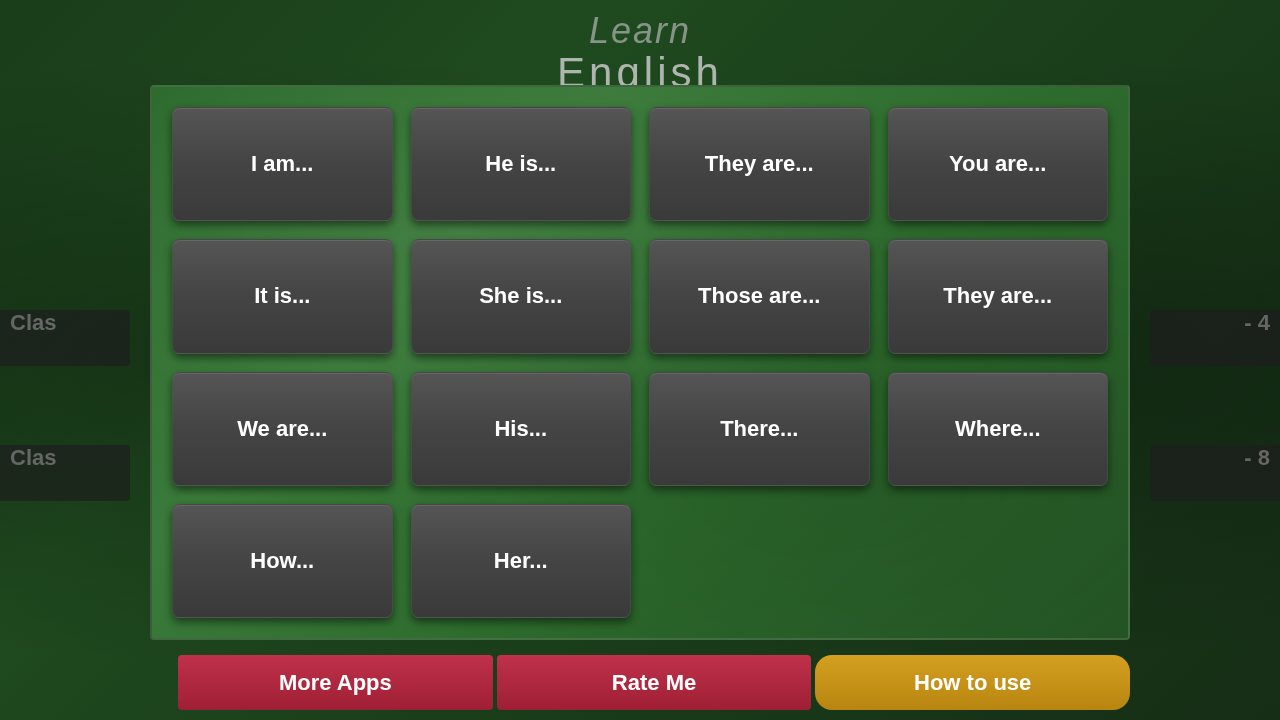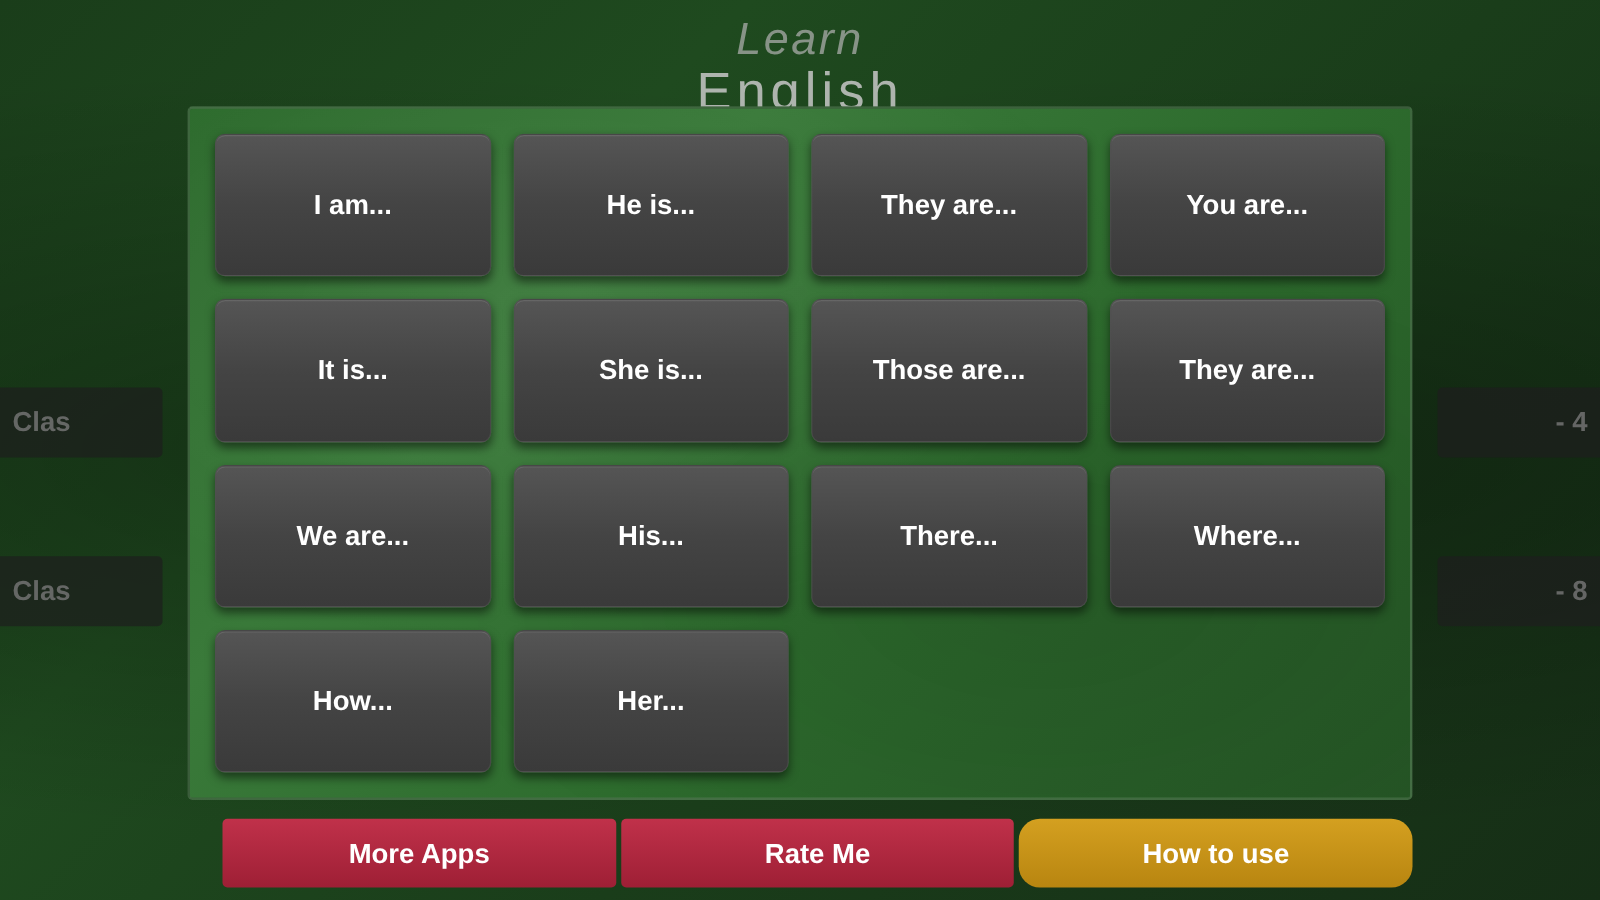--- a/index.html
+++ b/index.html
@@ -49,21 +49,20 @@
     }
 
     
     .side-panel {
       position: absolute;
       top: 300px;
       width: 130px;
       height: 56px;
       background: rgba(30,30,30,0.7);
       display: flex;
-      align-items: center;
       justify-content: flex-start;
       padding: 0 10px;
       z-index: 3;
     }
 
     .side-panel-left {
       left: 0;
       border-radius: 0 4px 4px 0;
     }
 

